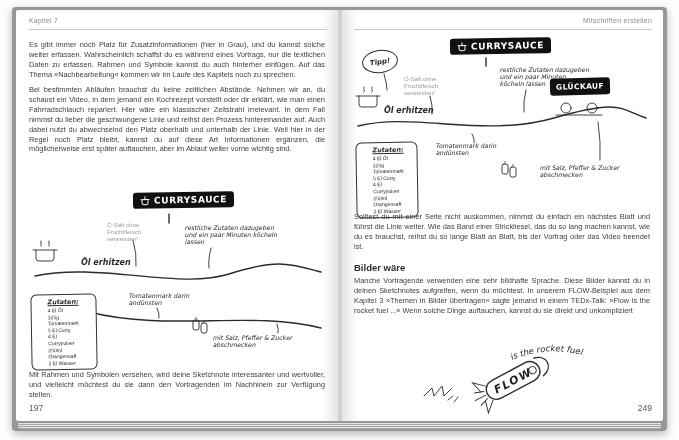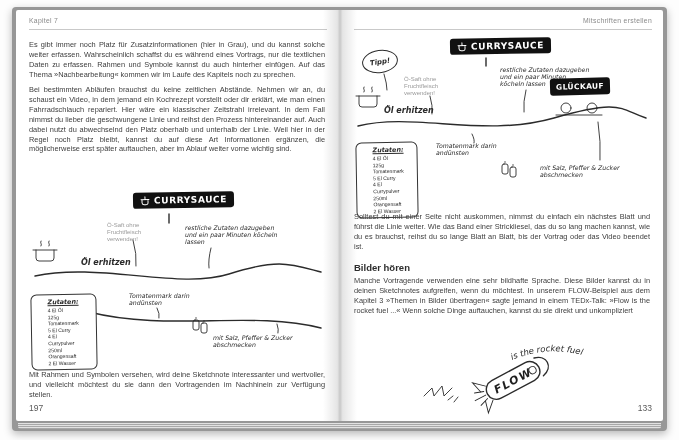--- a/index.html
+++ b/index.html
@@ -156,21 +156,21 @@
             <div class="zi">5 El Curry</div>
             <div class="zi">4 El Currypulver</div>
             <div class="zi">250ml Orangensaft</div>
             <div class="zi">2 El Wasser</div>
           </div>
           <div class="lab sk" style="left:82px;top:104px;width:80px;">Tomatenmark darin andünsten</div>
           <div class="lab sk" style="left:186px;top:126px;width:88px;">mit Salz, Pfeffer &amp; Zucker abschmecken</div>
         </div>
 
         <div class="bodytext" style="position:absolute;left:0;right:2px;top:196px;">Solltest du mit einer Seite nicht auskommen, nimmst du einfach ein nächstes Blatt und führst die Linie weiter. Wie das Band einer Strickliesel, das du so lang machen kannst, wie du es brauchst, reihst du so lange Blatt an Blatt, bis der Vortrag oder das Video beendet ist.</div>
-        <div class="section-heading" style="top:246px;">Bilder hören</div>
+        <div class="section-heading" style="top:246px;">Bilder wäre</div>
         <div class="bodytext" style="position:absolute;left:0;right:2px;top:260px;">Manche Vortragende verwenden eine sehr bildhafte Sprache. Diese Bilder kannst du in deinen Sketchnotes aufgreifen, wenn du möchtest. In unserem FLOW-Beispiel aus dem Kapitel 3 »Themen in Bilder übertragen« sagte jemand in einem TEDx-Talk: »Flow is the rocket fuel ...« Wenn solche Dinge auftauchen, kannst du sie direkt und unkompliziert</div>
 
         <svg style="left:60px;top:322px;" width="210" height="68" viewBox="0 0 210 68">
           <g>
             <path class="thin" d="M10,58 l8,-8 l2,8 l8,-10 l2,10 l8,-8"></path>
             <path class="thin" d="M34,62 l5,-4 M40,64 l4,-5"></path>
           </g>
           <g transform="rotate(-28 100 42)">
             <path class="thin" d="M72,34 l-10,-9 l3,12"></path>
             <path class="thin" d="M72,50 l-10,9 l3,-12"></path>
@@ -179,20 +179,20 @@
             <circle class="thin" cx="121" cy="42" r="3.6"></circle>
             <path class="thin" d="M68,38 l-9,-3 M68,42 l-12,0 M68,46 l-9,3"></path>
             <text x="78" y="46" font-family="DejaVu Sans, sans-serif" font-style="italic" font-weight="bold" font-size="11" fill="#1d1d1d" letter-spacing="1.5">FLOW</text>
           </g>
           <defs>
             <path id="capArc" d="M 98,22 Q 146,2 196,28"></path>
           </defs>
           <text font-family="DejaVu Sans, sans-serif" font-style="italic" font-size="8.5" fill="#2b2b2b"><textPath href="#capArc">is the rocket fuel</textPath></text>
         </svg>
 
-        <div class="pagenum">133</div>
+        <div class="pagenum">249</div>
       </div>
 
       <div class="spine"></div>
     </div>
     <div class="page-stack"></div>
   </div>
 </div>
 
 </body></html>

